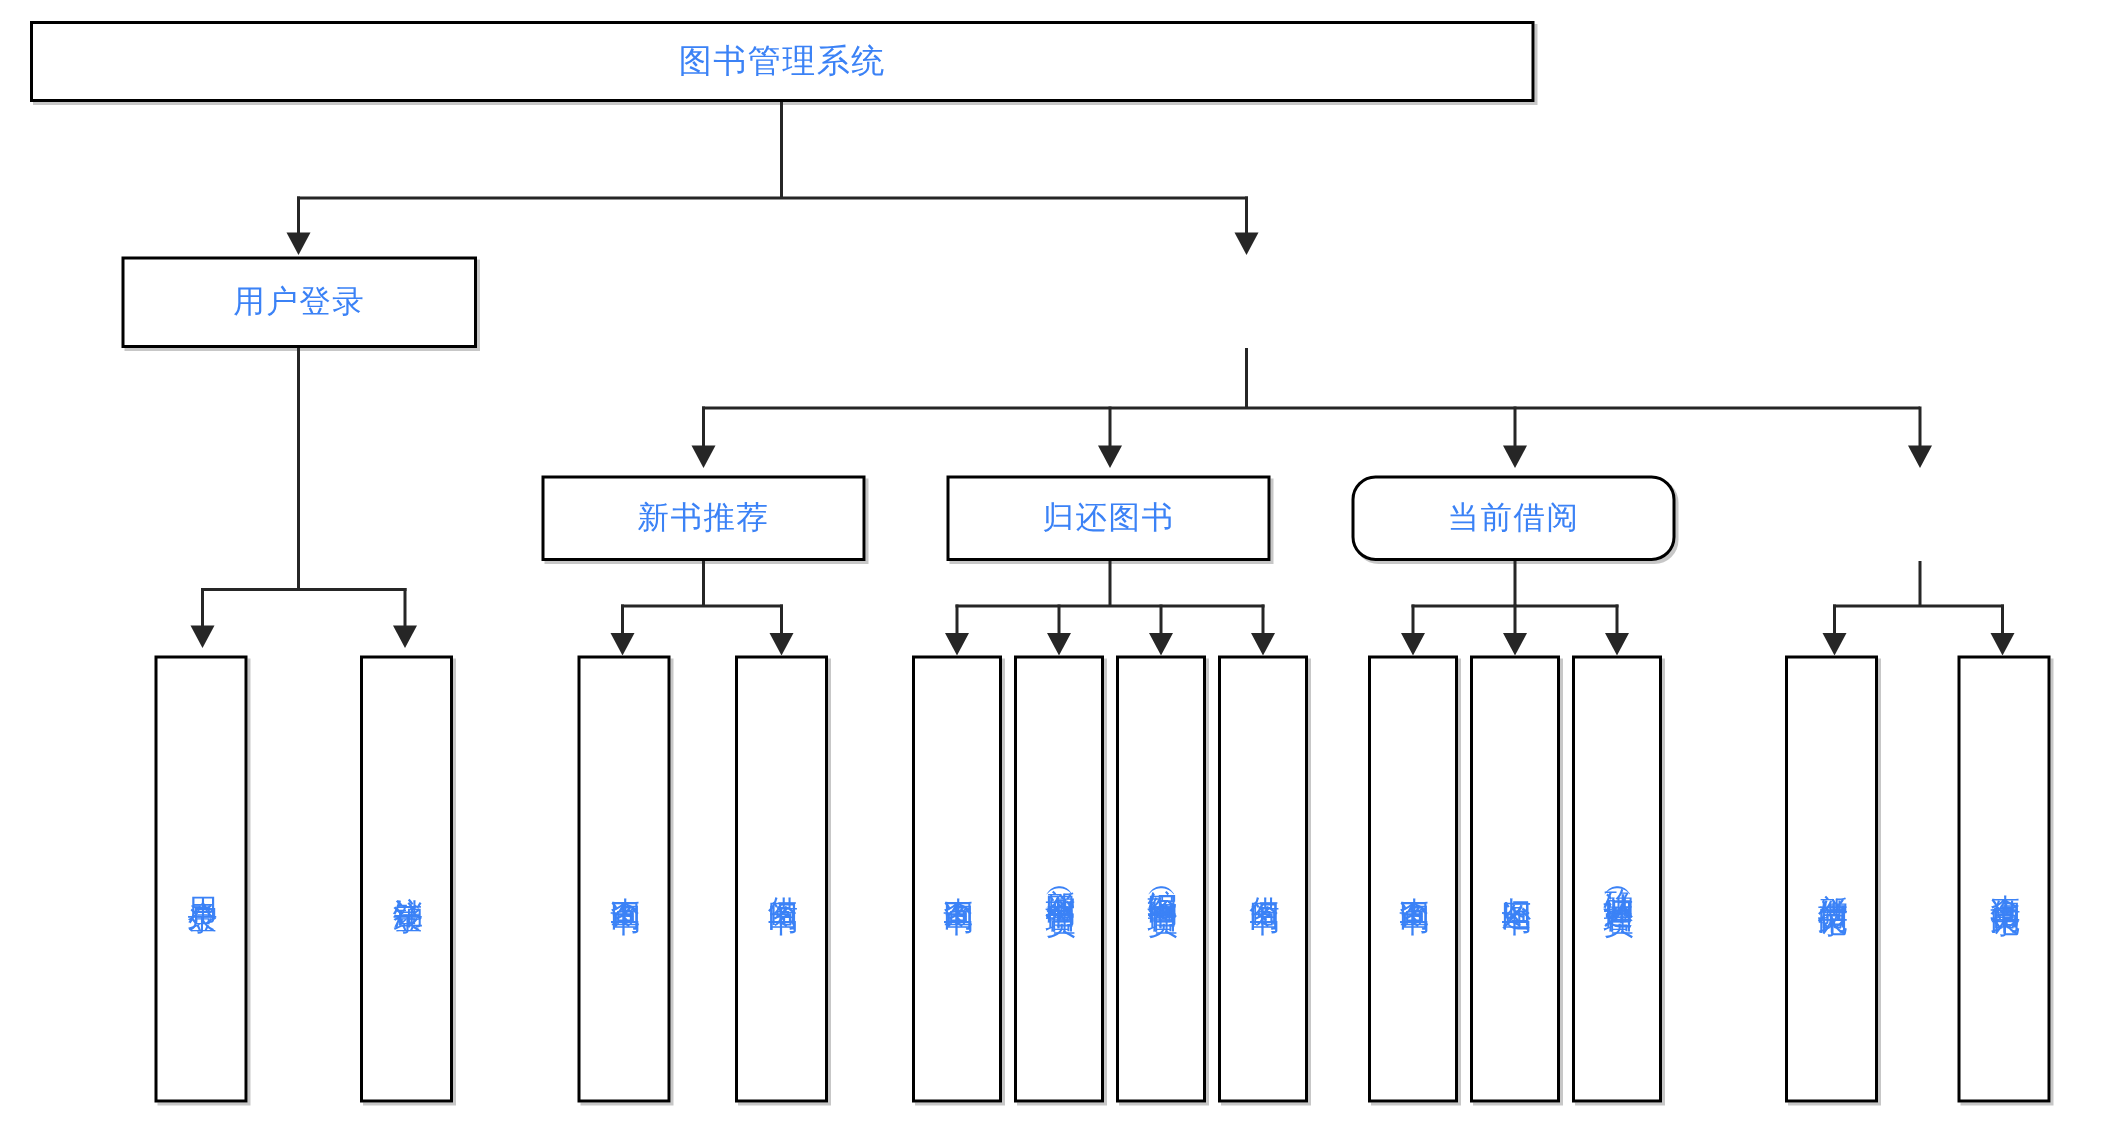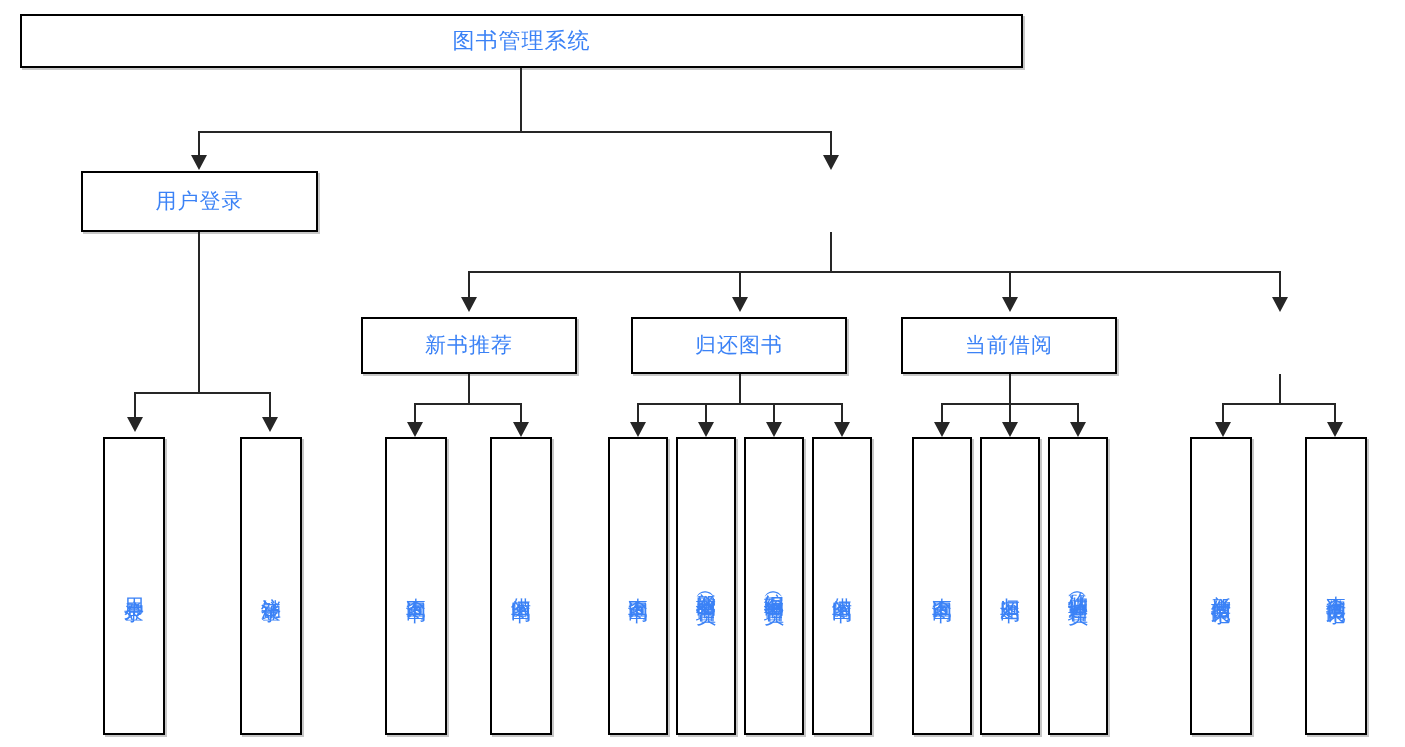--- a/index.html
+++ b/index.html
@@ -125,21 +125,21 @@
   <div class="arrow" style="left:1002px; top:297px;"></div>
   <div class="ln v" style="left:1279px; top:271px; height:27px;"></div>
   <div class="arrow" style="left:1272px; top:297px;"></div>
 
   <div class="node horizontal" style="left:361px; top:317px; width:216px; height:57px;">
     <span>新书推荐</span>
   </div>
   <div class="node horizontal" style="left:631px; top:317px; width:216px; height:57px;">
     <span>归还图书</span>
   </div>
-  <div class="node horizontal" style="left:901px; top:317px; width:216px; height:57px;">
+  <div class="node horizontal" style="left:901px; top:317px; width:216px; height:57px;border-radius:16px;">
     <span>当前借阅</span>
   </div>
 
   <div class="ln v" style="left:468px; top:374px; height:30px;"></div>
   <div class="ln h" style="left:414px; top:403px; width:108px;"></div>
   <div class="ln v" style="left:414px; top:403px; height:22px;"></div>
   <div class="arrow" style="left:407px; top:422px;"></div>
   <div class="ln v" style="left:520px; top:403px; height:22px;"></div>
   <div class="arrow" style="left:513px; top:422px;"></div>
 

